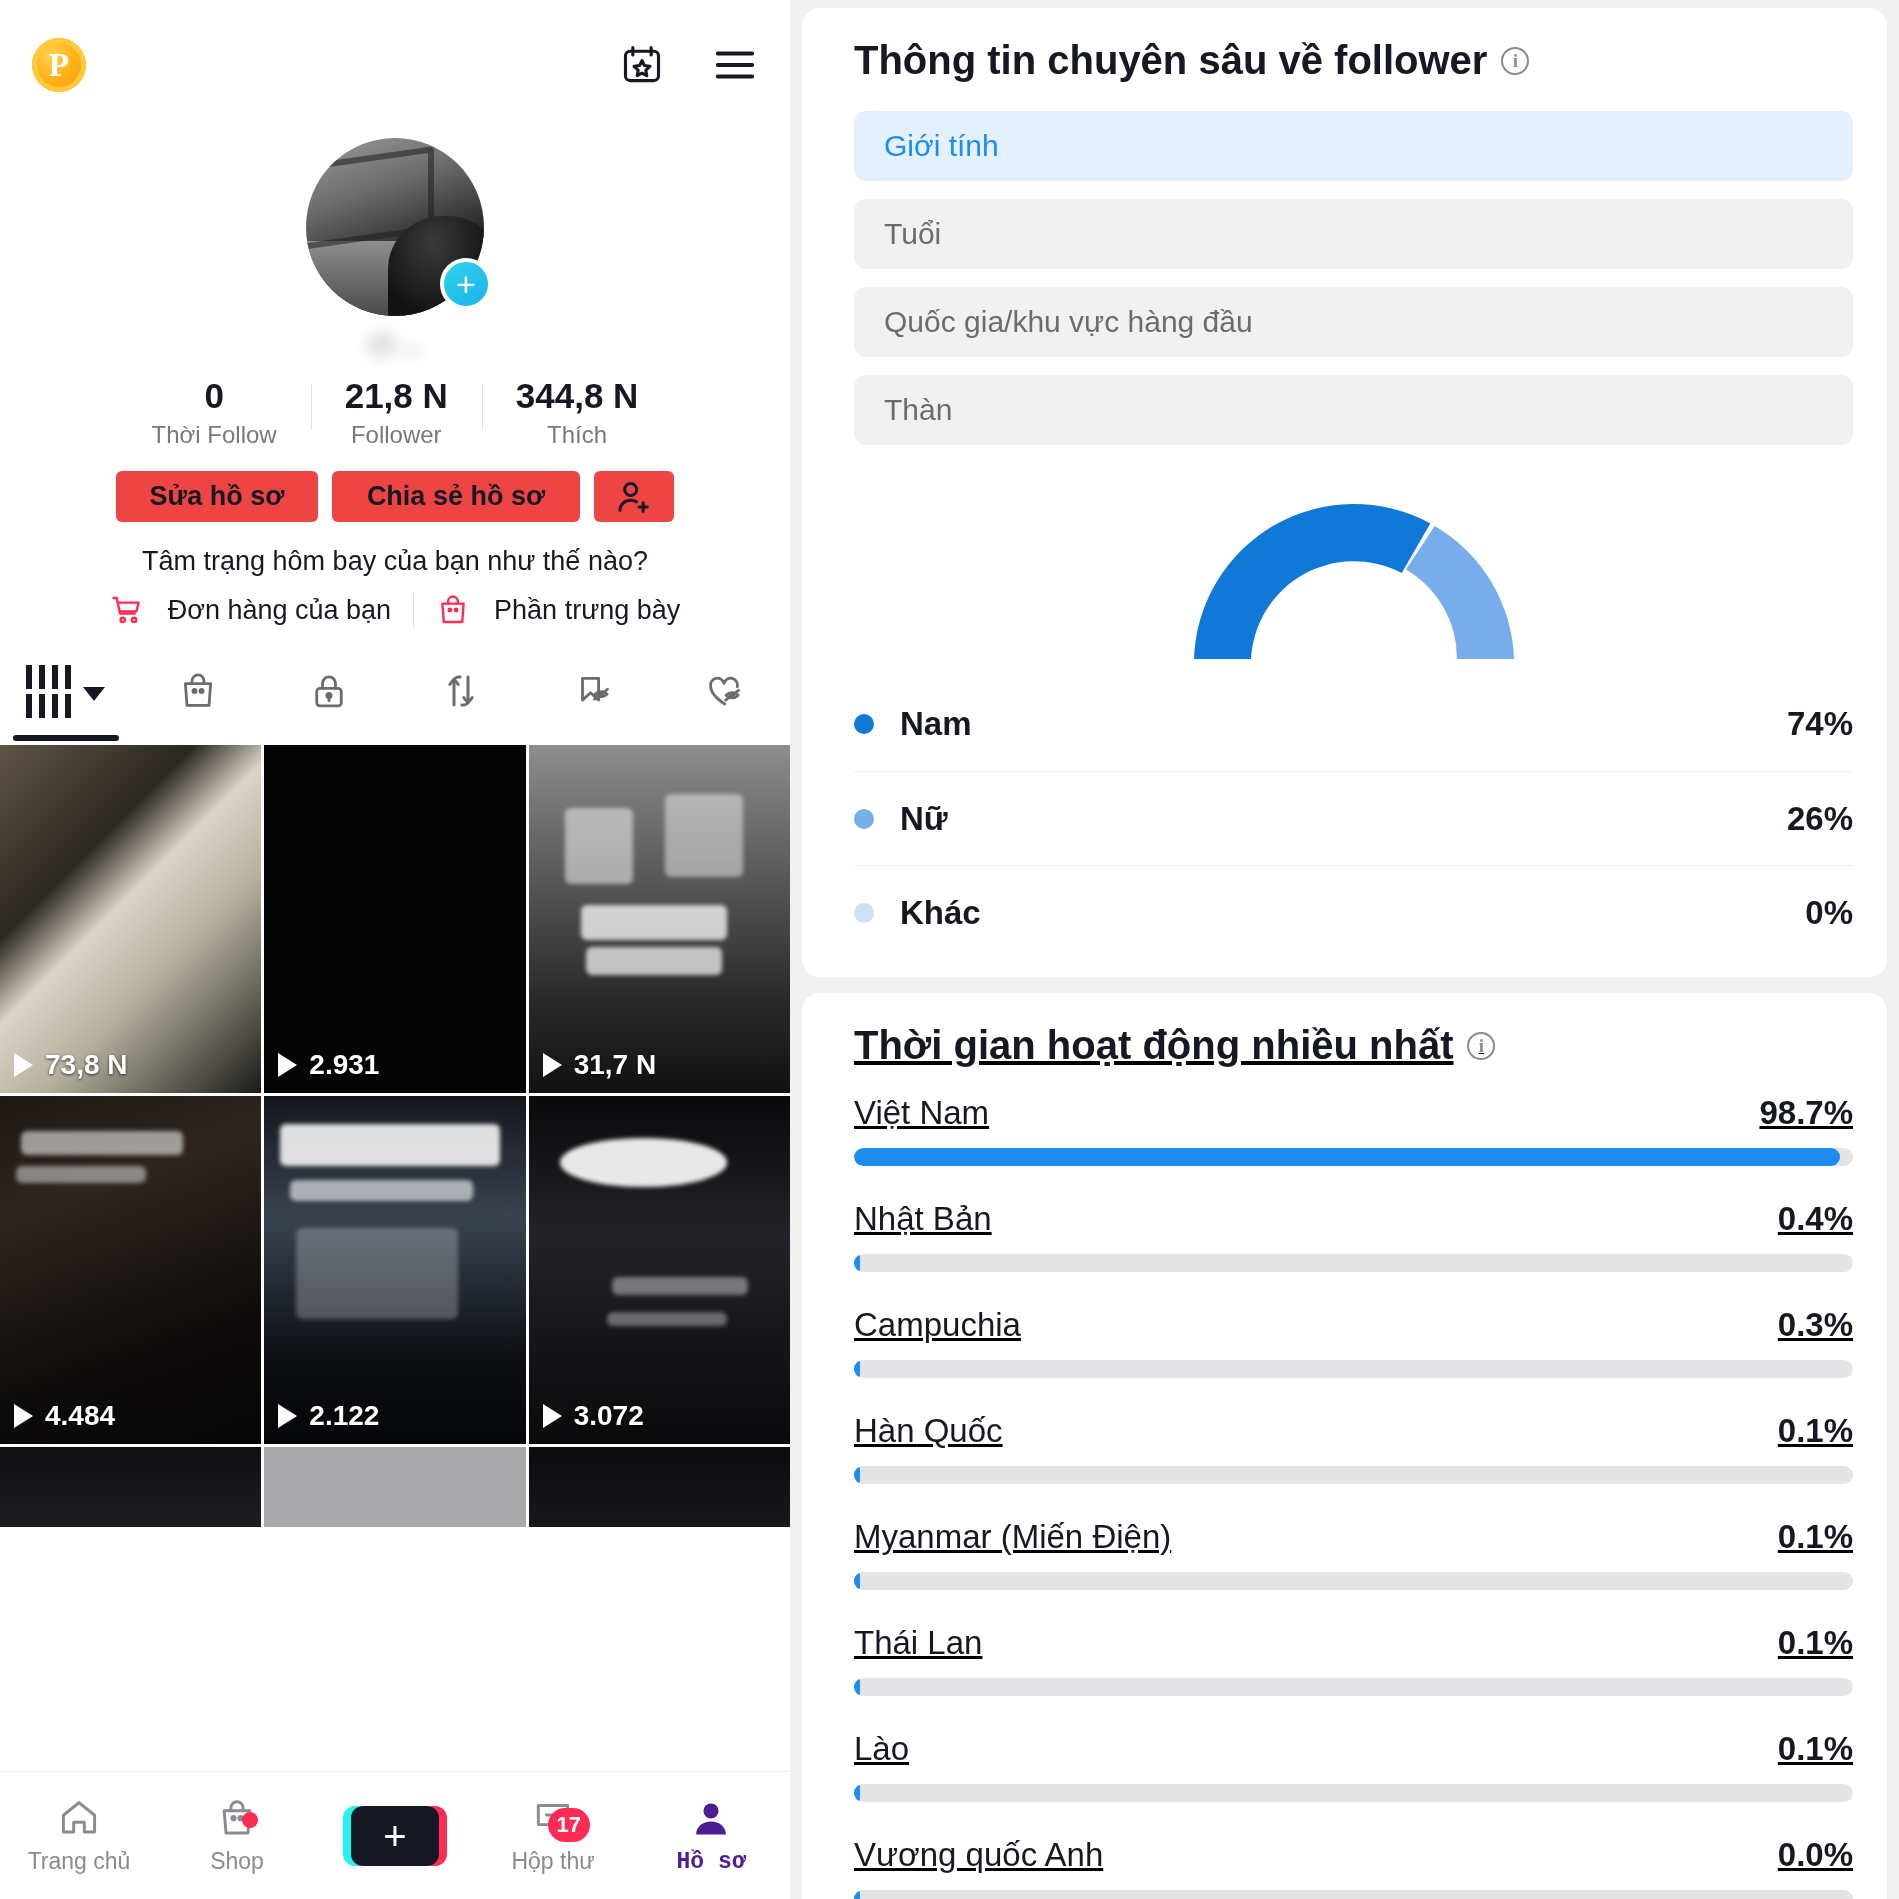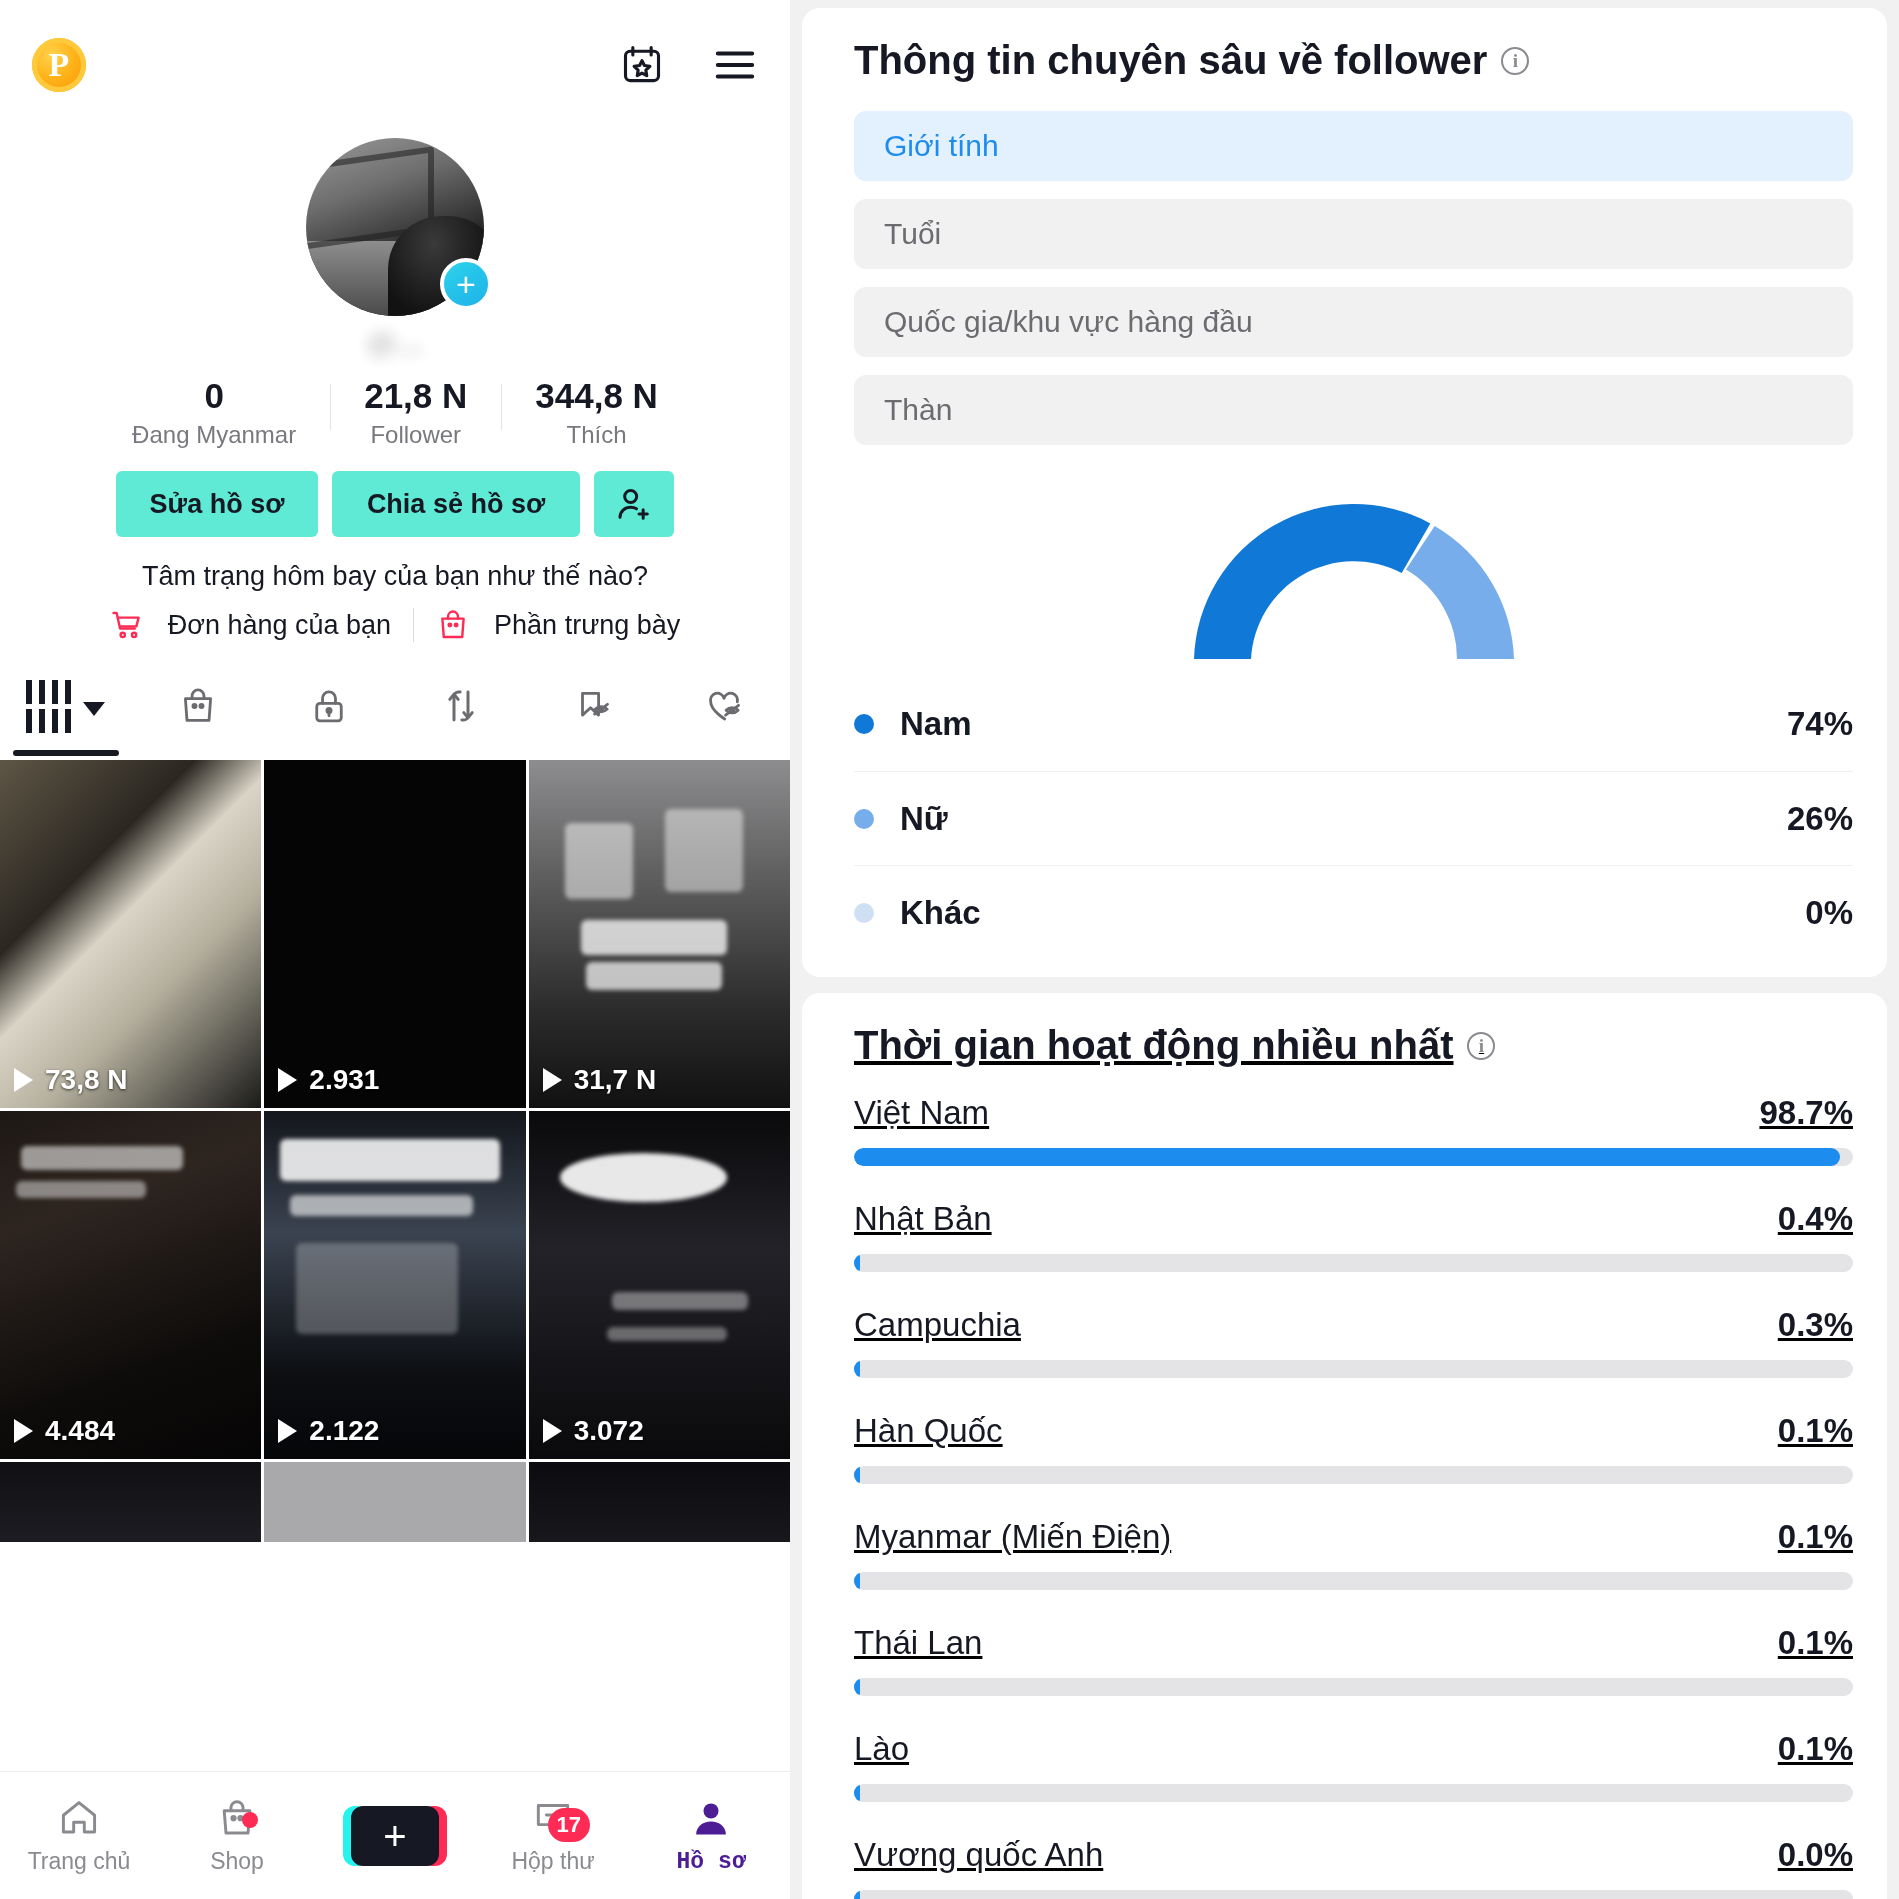--- a/index.html
+++ b/index.html
@@ -73,21 +73,21 @@
   .stat { text-align: center; padding: 0 34px; position: relative; }
   .stat + .stat::before {
     content: ""; position: absolute; left: 0; top: 8px;
     width: 1px; height: 46px; background: #e3e3e4;
   }
   .stat .num { font-size: 35px; font-weight: 700; color: #161823; line-height: 1.12; }
   .stat .lbl { font-size: 24px; color: #78797e; margin-top: 6px; }
 
   .actions { display: flex; gap: 14px; justify-content: center; margin-top: 22px; }
   .btn {
-    background: #5eead4; border-radius: 6px; height: 66px;
+    background: #ef4444; border-radius: 6px; height: 51px;
     display: flex; align-items: center; justify-content: center;
     font-size: 27px; font-weight: 700; color: #161823; border: none;
     font-family: "Liberation Sans", sans-serif; cursor: pointer;
   }
   .btn-edit { width: 202px; }
   .btn-share { width: 248px; }
   .btn-icon { width: 80px; }
 
   .mood {
     text-align: center; font-size: 27px; color: #161823;
@@ -266,21 +266,21 @@
         <div class="fig"></div>
       </div>
       <div class="plus-badge">+</div>
     </div>
 
     <div class="handle">@...</div>
 
     <div class="stats">
       <div class="stat">
         <div class="num">0</div>
-        <div class="lbl">Đang Myanmar</div>
+        <div class="lbl">Thời Follow</div>
       </div>
       <div class="stat">
         <div class="num">21,8 N</div>
         <div class="lbl">Follower</div>
       </div>
       <div class="stat">
         <div class="num">344,8 N</div>
         <div class="lbl">Thích</div>
       </div>
     </div>

